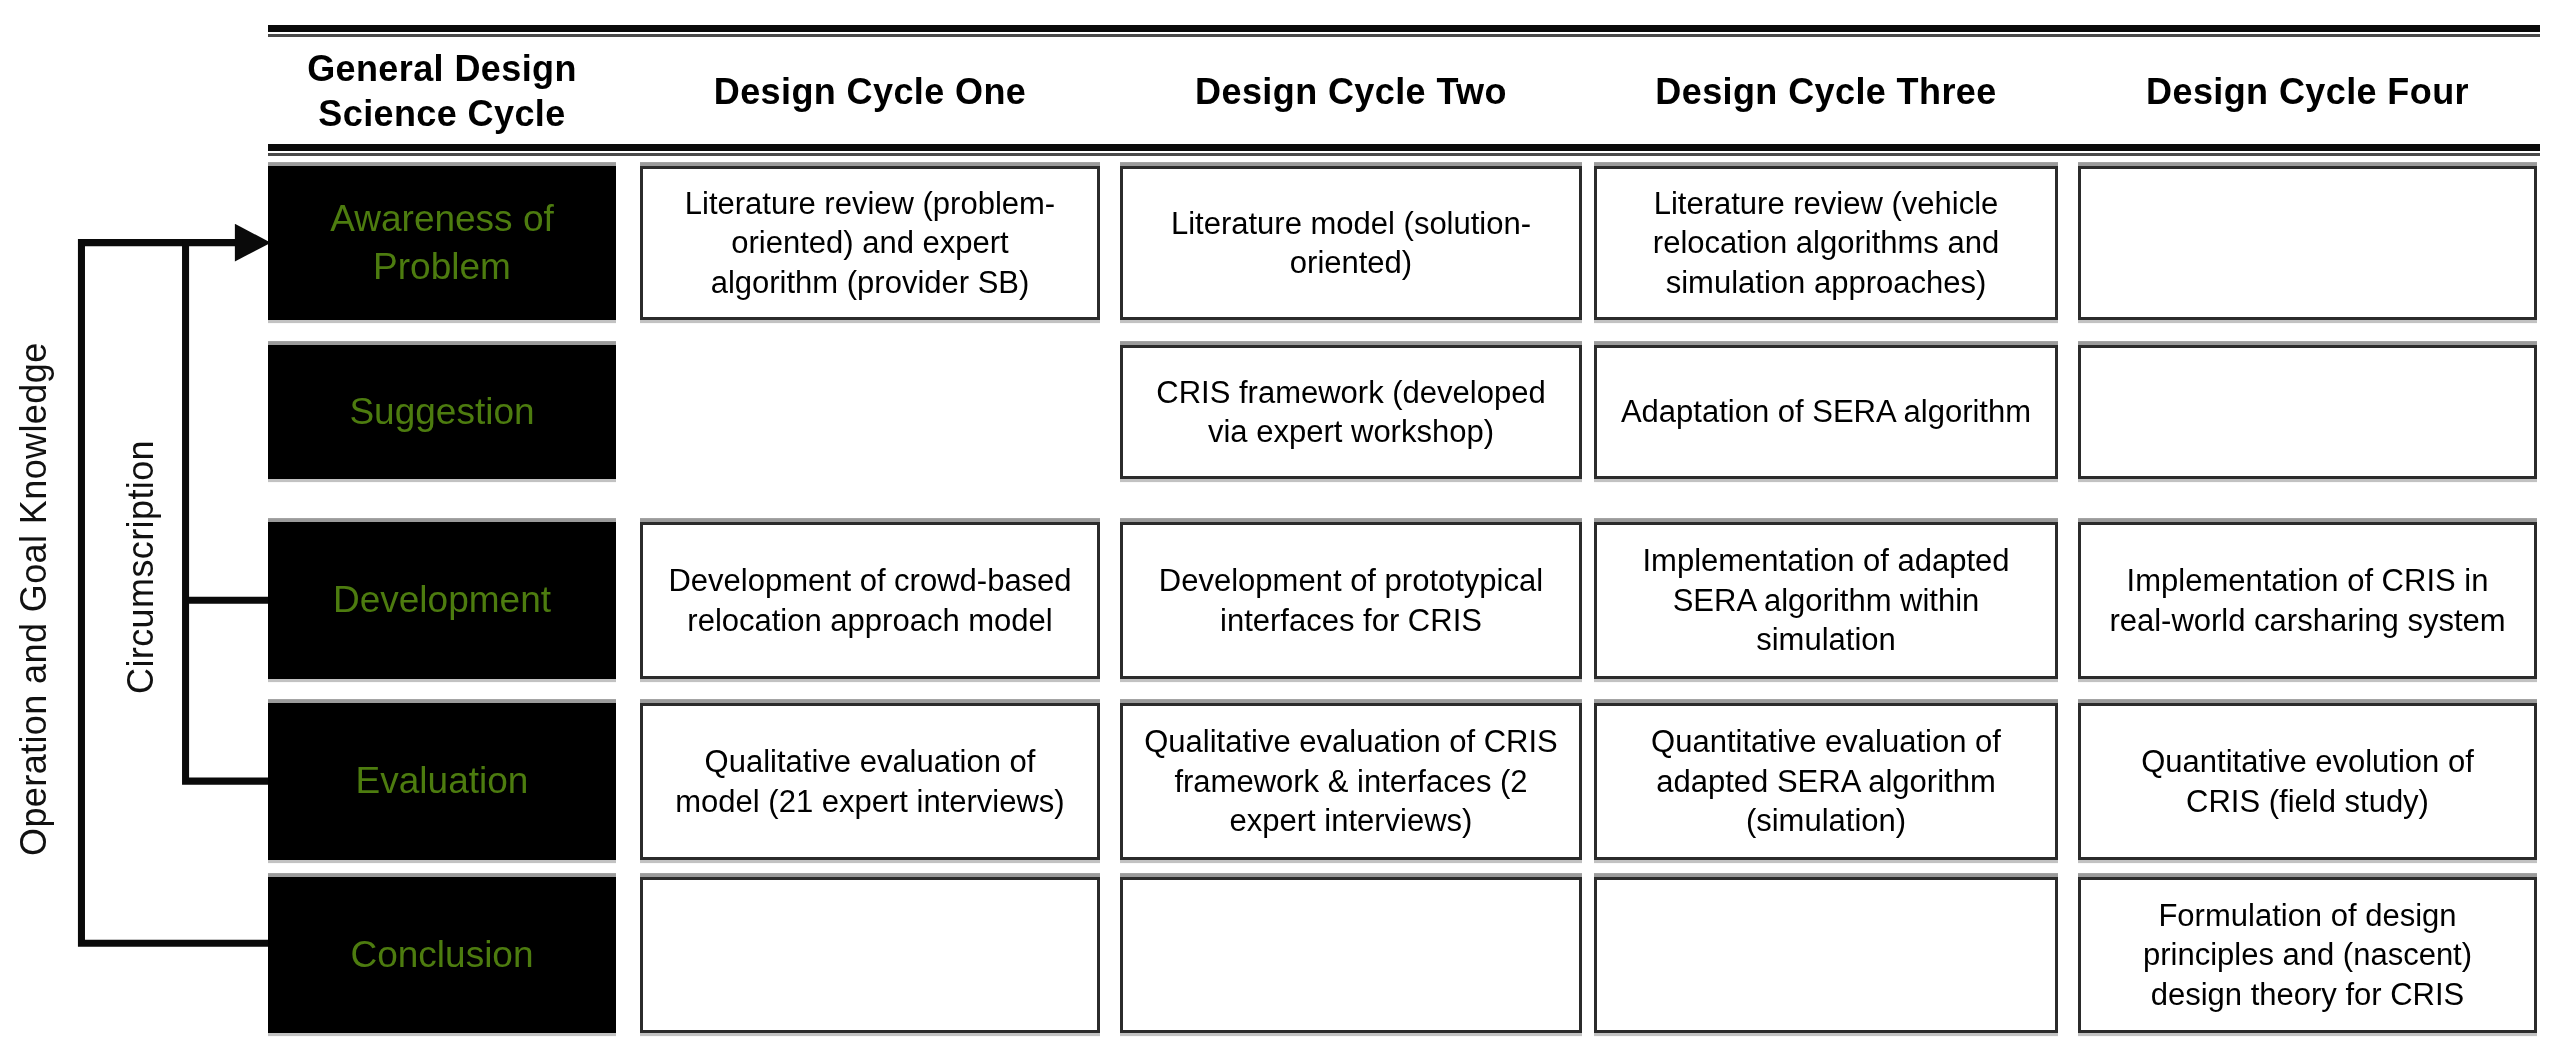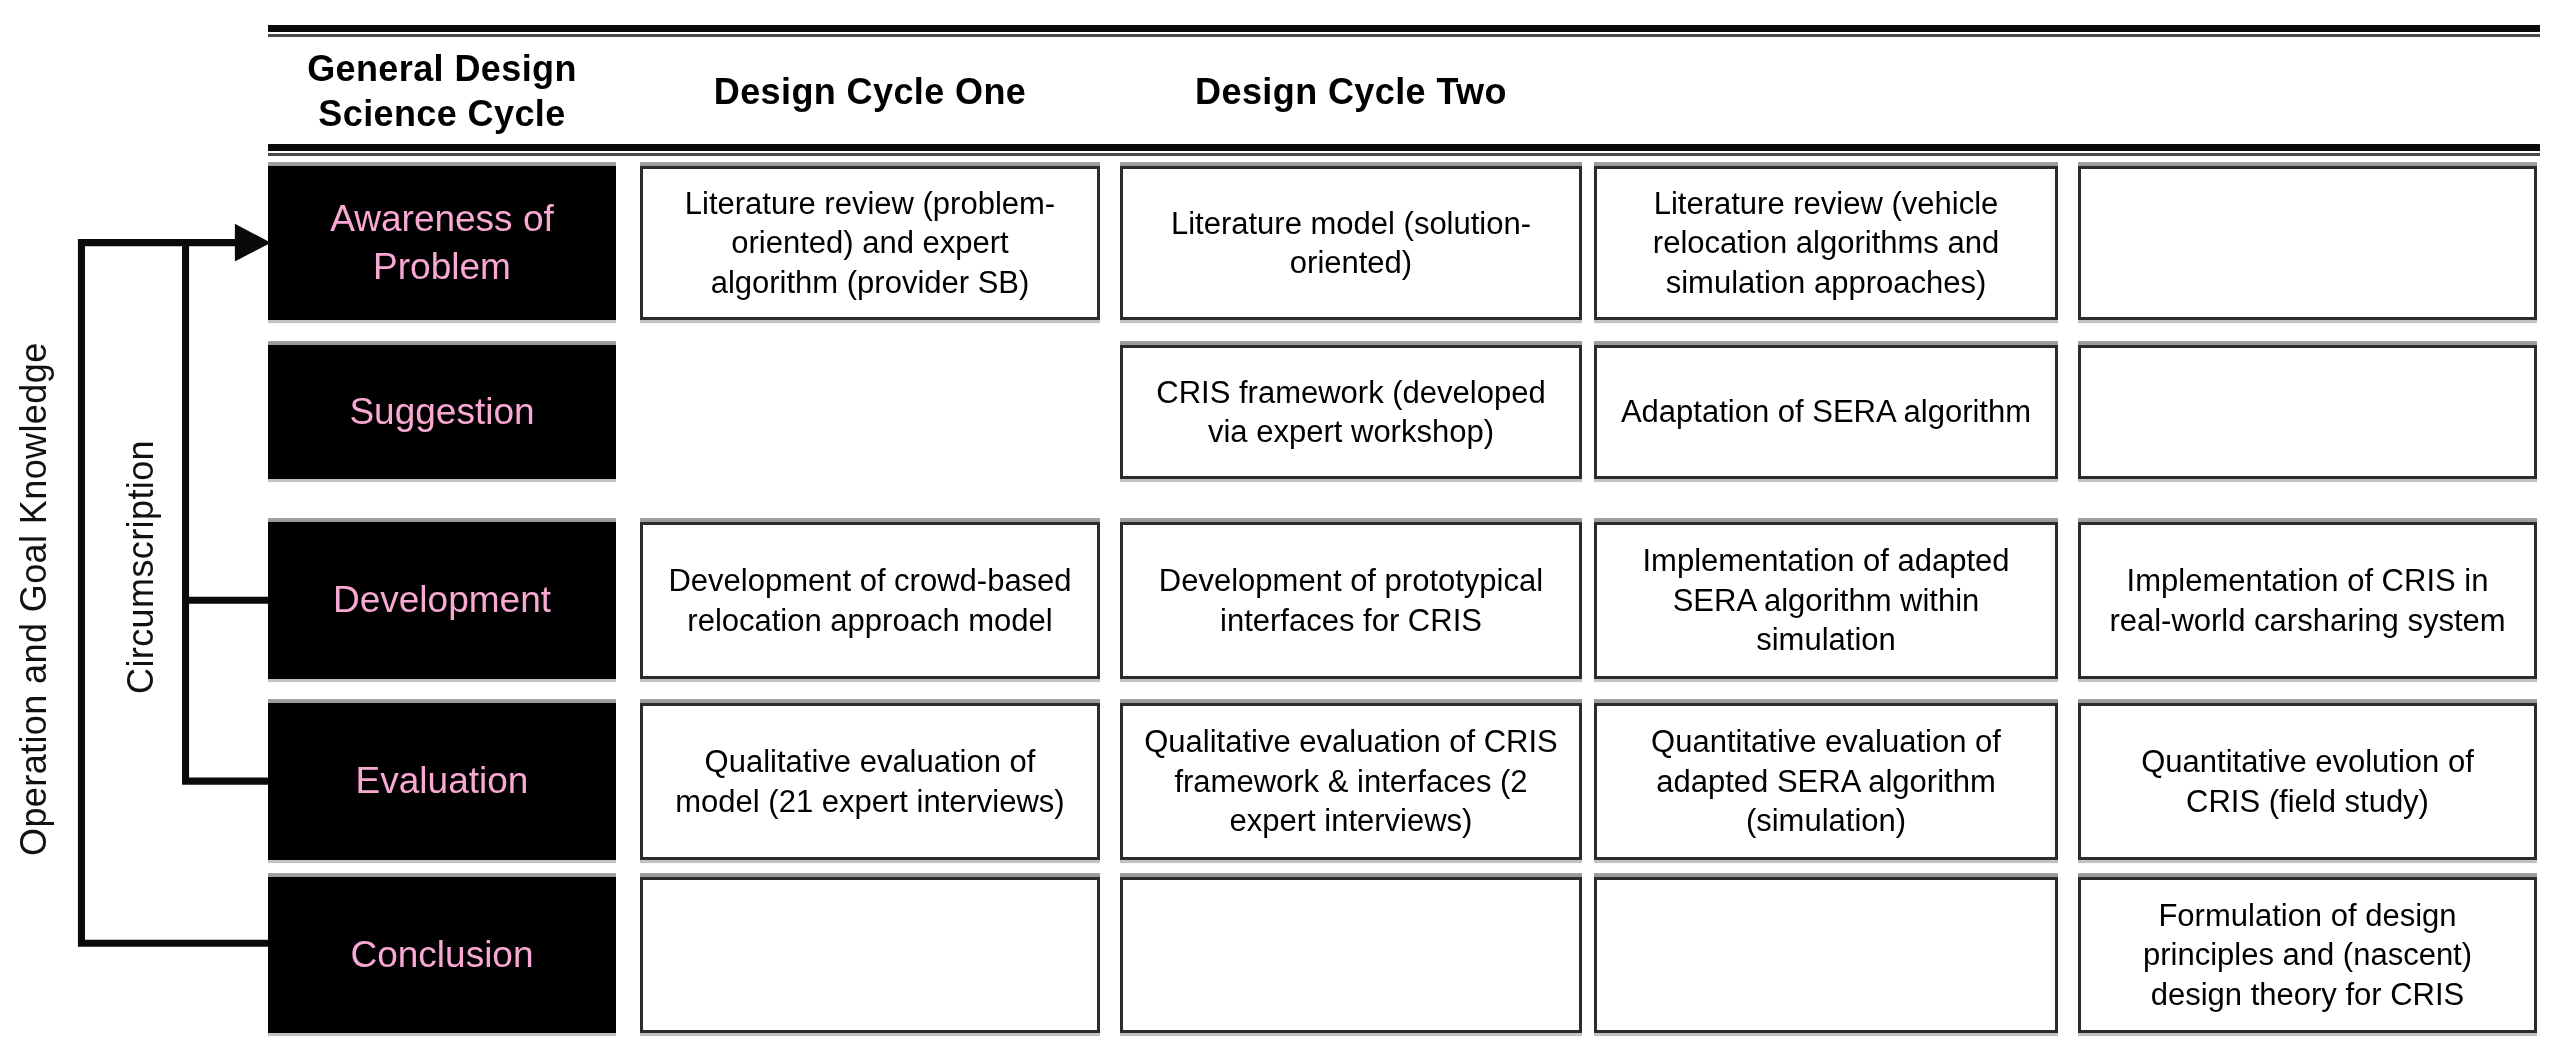--- a/index.html
+++ b/index.html
@@ -56,21 +56,21 @@
   .row-0 { top: 166px;  height: 154px; }
   .row-1 { top: 345px;  height: 134px; }
   .row-2 { top: 522px;  height: 157px; }
   .row-3 { top: 703px;  height: 157px; }
   .row-4 { top: 877px; height: 156px; }
 
   
   .stage {
     position: absolute;
     background: #000;
-    color: #f9a8d4;
+    color: #4d7c0f;
     display: flex;
     align-items: center;
     justify-content: center;
     text-align: center;
     font-size: 37px;
     line-height: 1.3;
     padding: 6.3px 23.5px;
     box-sizing: border-box;
     box-shadow: 0 -3.9px 0 #9b9b9b, 0 3.1px 0 #c2c2c2;
   }
@@ -138,20 +138,22 @@
   </div>
   <div class="rule rule-header">
     <div class="thick"></div>
     <div class="gap"></div>
     <div class="thin"></div>
   </div>
 
   <div class="hdr col-0">General Design Science Cycle</div>
   <div class="hdr col-1">Design Cycle One</div>
   <div class="hdr col-2">Design Cycle Two</div>
+  <div class="hdr col-3">Design Cycle Three</div>
+  <div class="hdr col-4">Design Cycle Four</div>
 
   <div class="stage col-0 row-0">Awareness of Problem</div>
   <div class="cell col-1 row-0">Literature review (problem-oriented) and expert algorithm (provider SB)</div>
   <div class="cell col-2 row-0">Literature model (solution-oriented)</div>
   <div class="cell col-3 row-0">Literature review (vehicle relocation algorithms and simulation approaches)</div>
   <div class="cell col-4 row-0"></div>
 
   <div class="stage col-0 row-1">Suggestion</div>
   <div class="cell col-2 row-1">CRIS framework (developed via expert workshop)</div>
   <div class="cell col-3 row-1">Adaptation of SERA algorithm</div>

